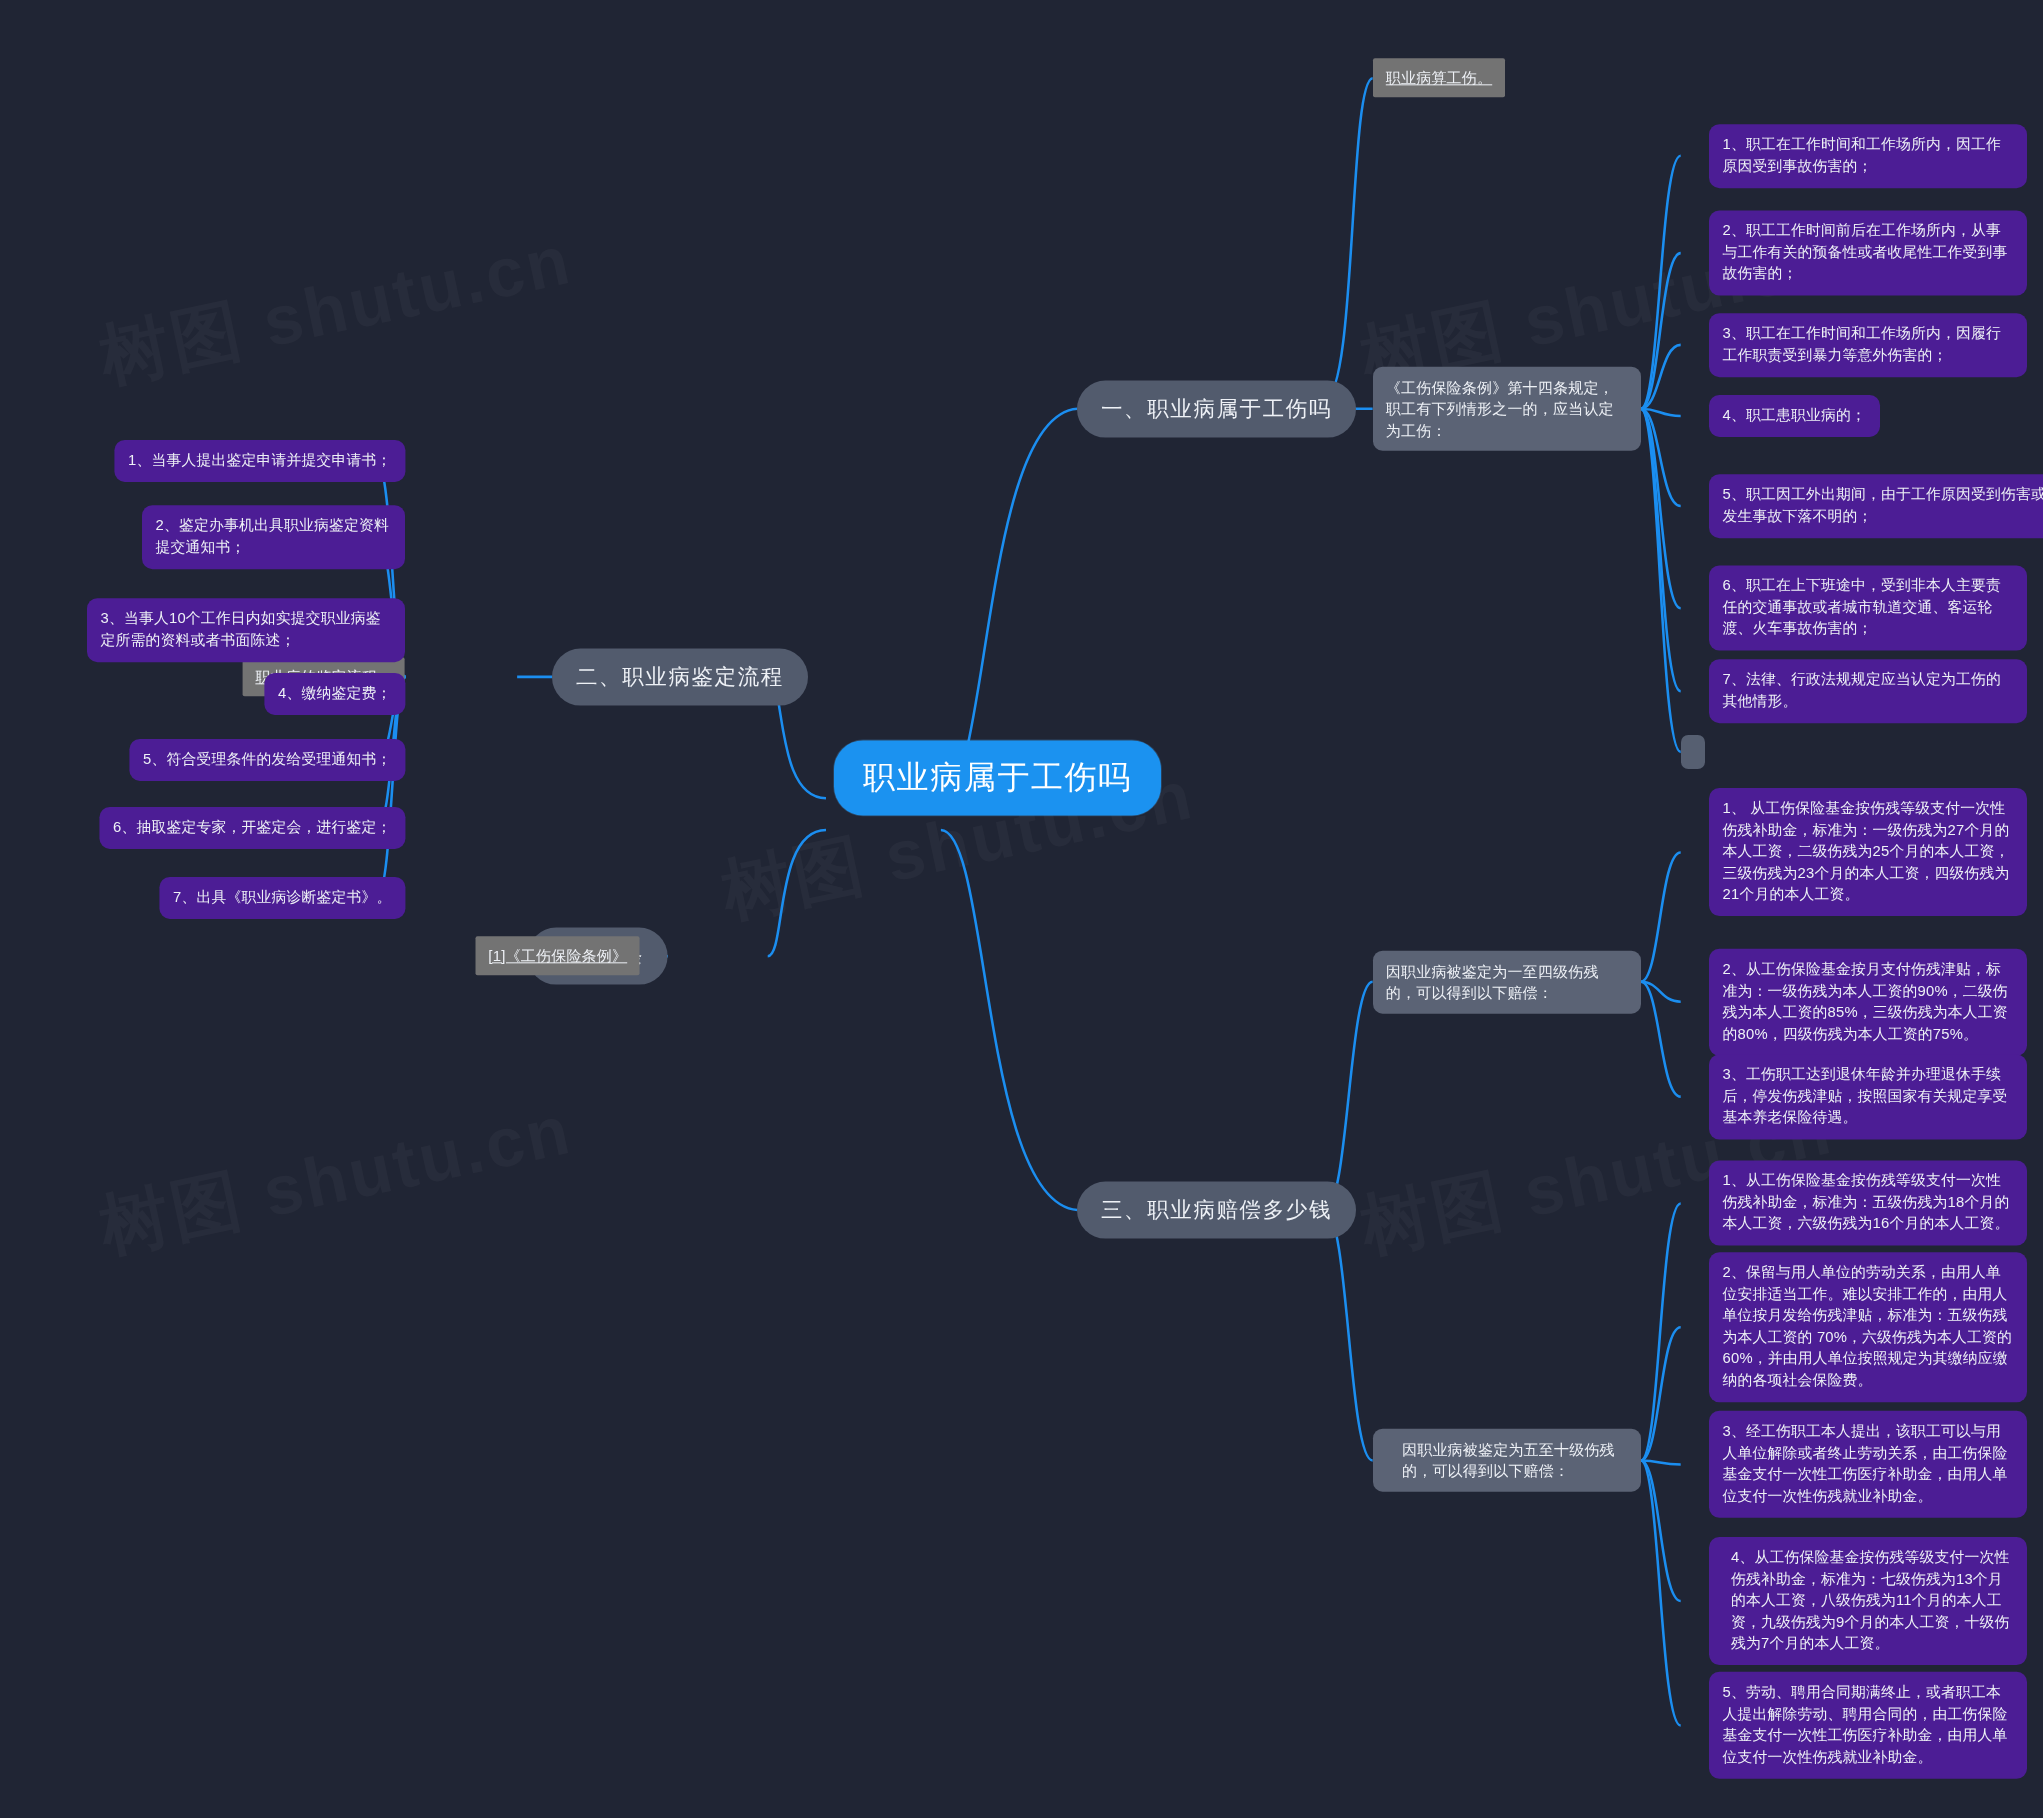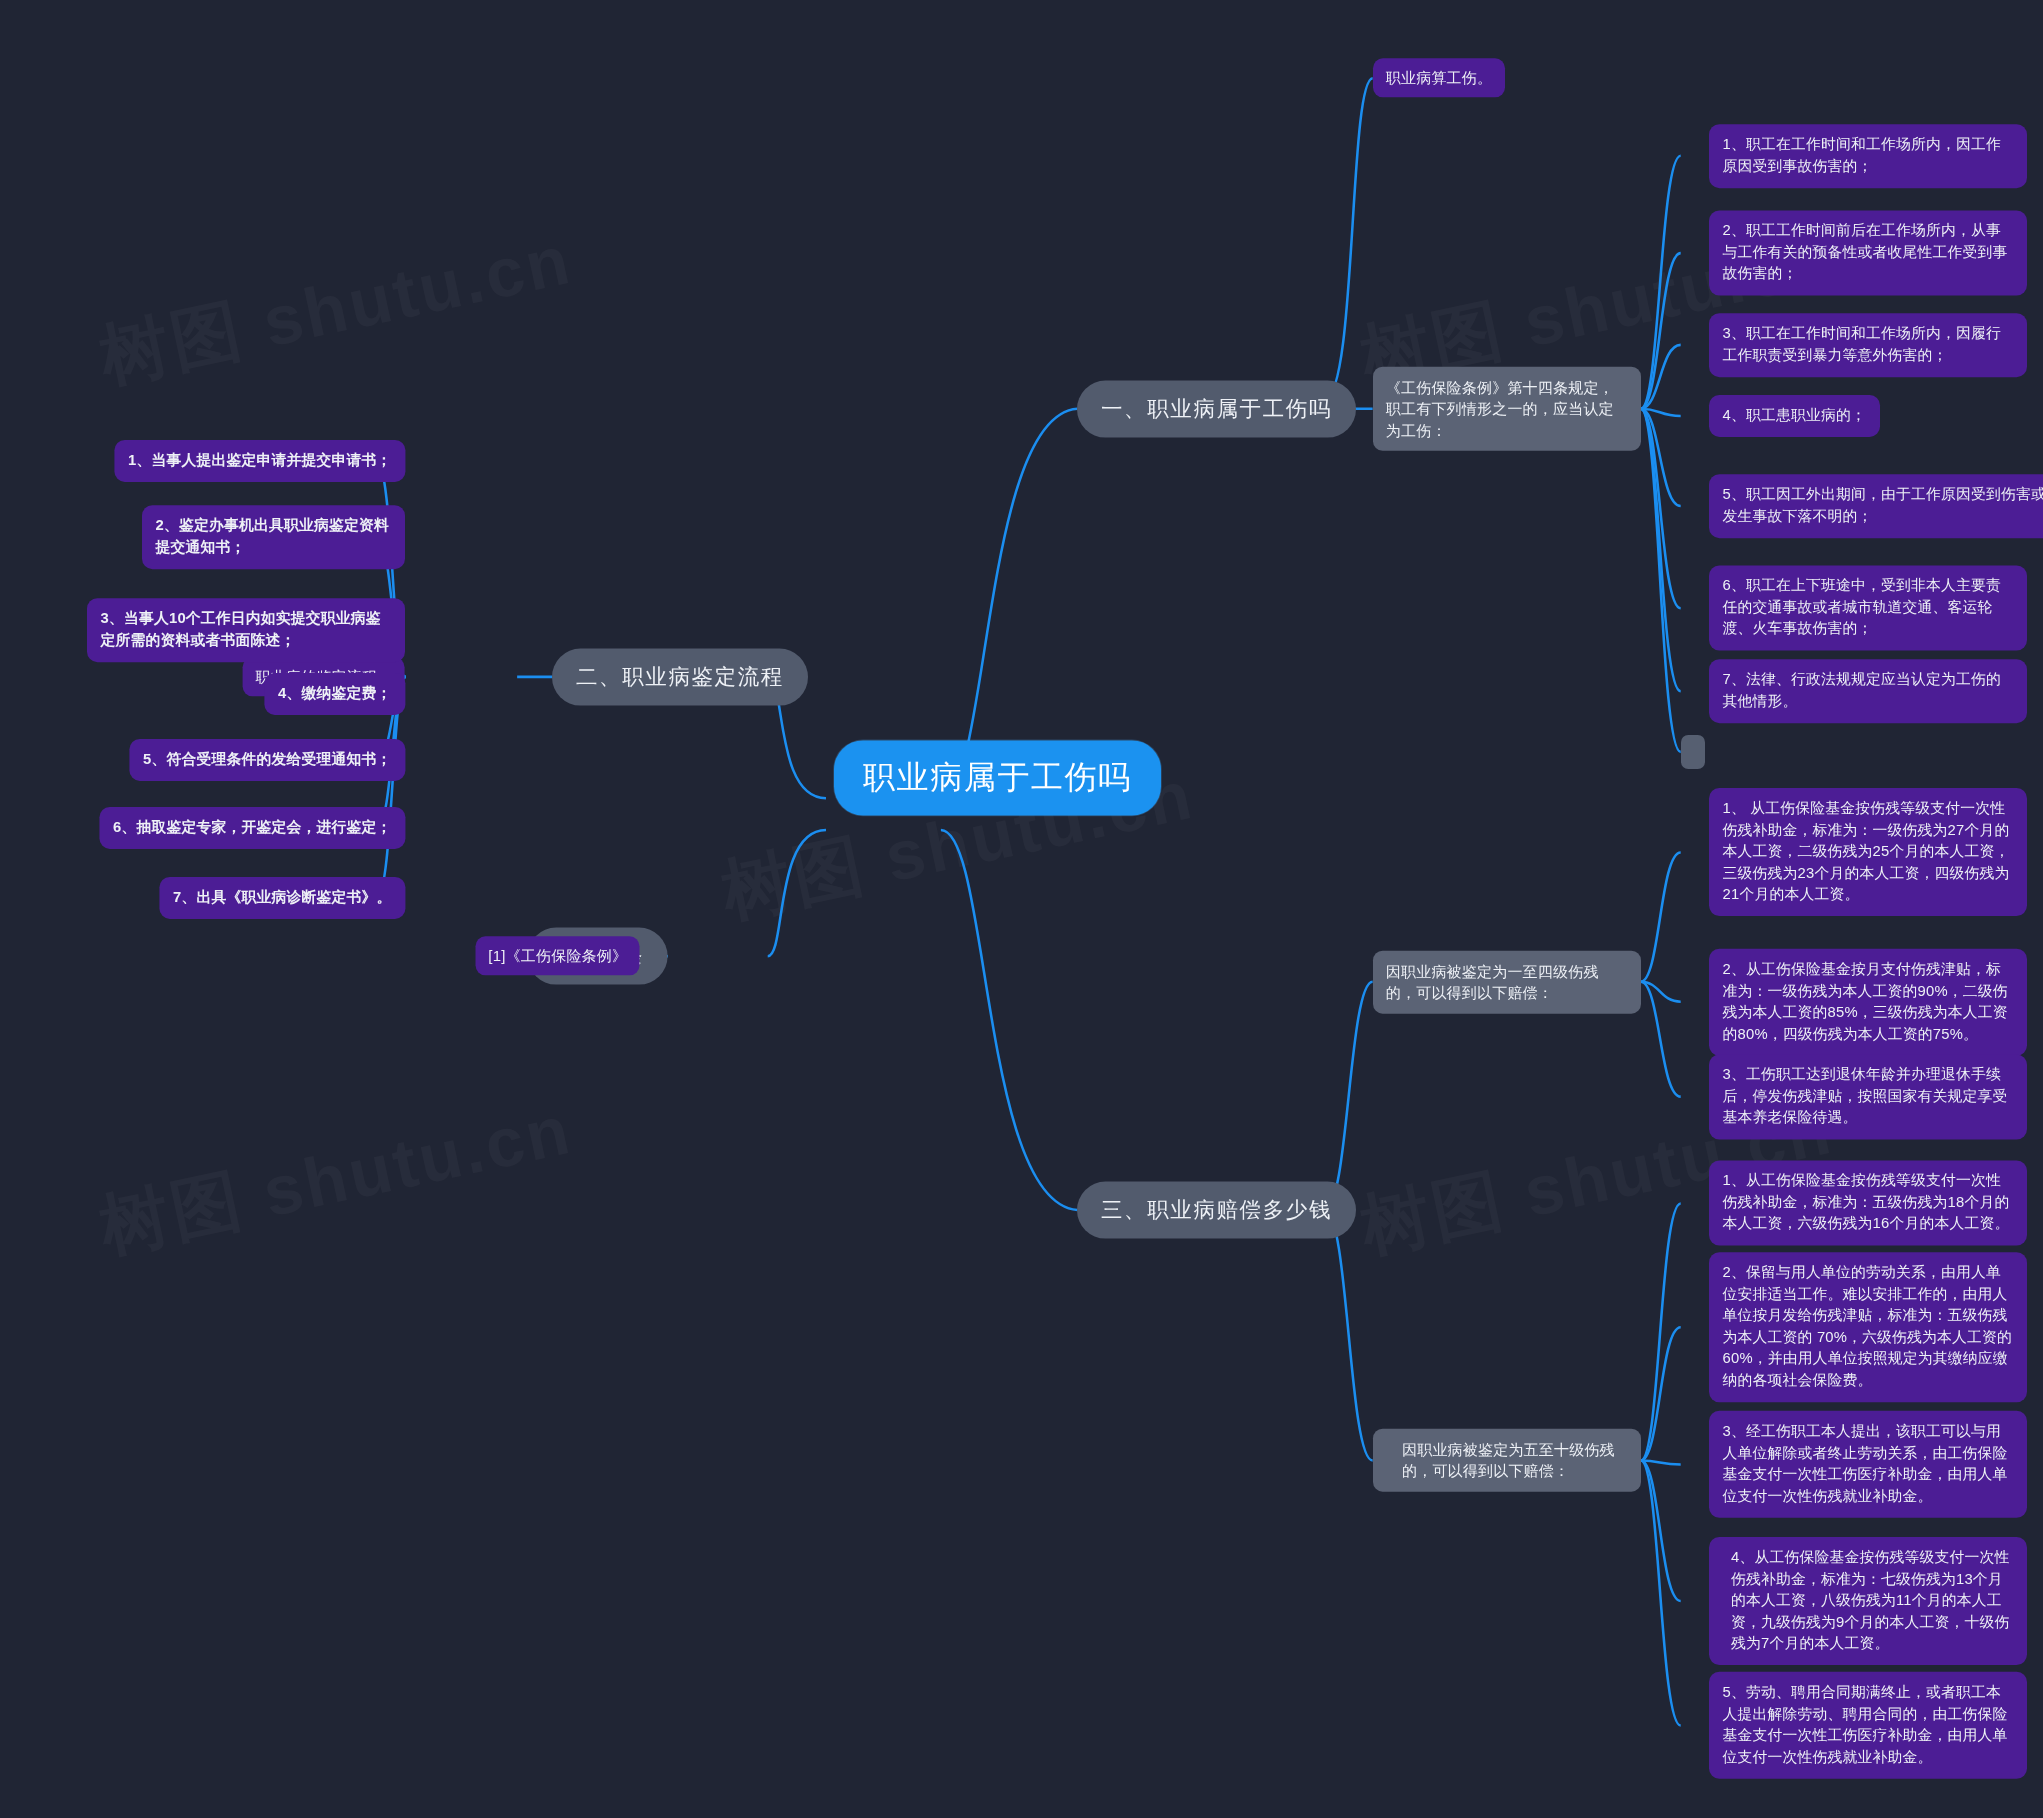--- a/index.html
+++ b/index.html
@@ -52,31 +52,32 @@
     padding:9.6px 12.8px;
   }
   .node.leaf{
     background:#4c1d95;
     font-size:14.8px;
     border-radius:10.4px;
     padding:10.4px 13.6px;
     margin-left:28px;
   }
   .node.small{
-    background:#4c1d95;
+    background:#737373;
     font-size:15px;
-    border-radius:10px;
+    border-radius:2px;
     padding:8.8px 12.8px;
     white-space:nowrap;
+    text-decoration:underline;
   }
   .node.empty{
     background:#565f71;
     width:24px;height:34px;border-radius:7.2px;padding:0;
   }
-  .right-align{text-align:right;font-weight:bold;}
+  .right-align{text-align:right;}
 </style>
 </head>
 <body>
 
 <div id="canvas">
 
   <div class="wm" style="left:96px;top:263px;transform:rotate(-12deg);">树图 shutu.cn</div>
   <div class="wm" style="left:96px;top:1133px;transform:rotate(-12deg);">树图 shutu.cn</div>
   <div class="wm" style="left:1357px;top:263px;transform:rotate(-12deg);">树图 shutu.cn</div>
   <div class="wm" style="left:1357px;top:1133px;transform:rotate(-12deg);">树图 shutu.cn</div>

